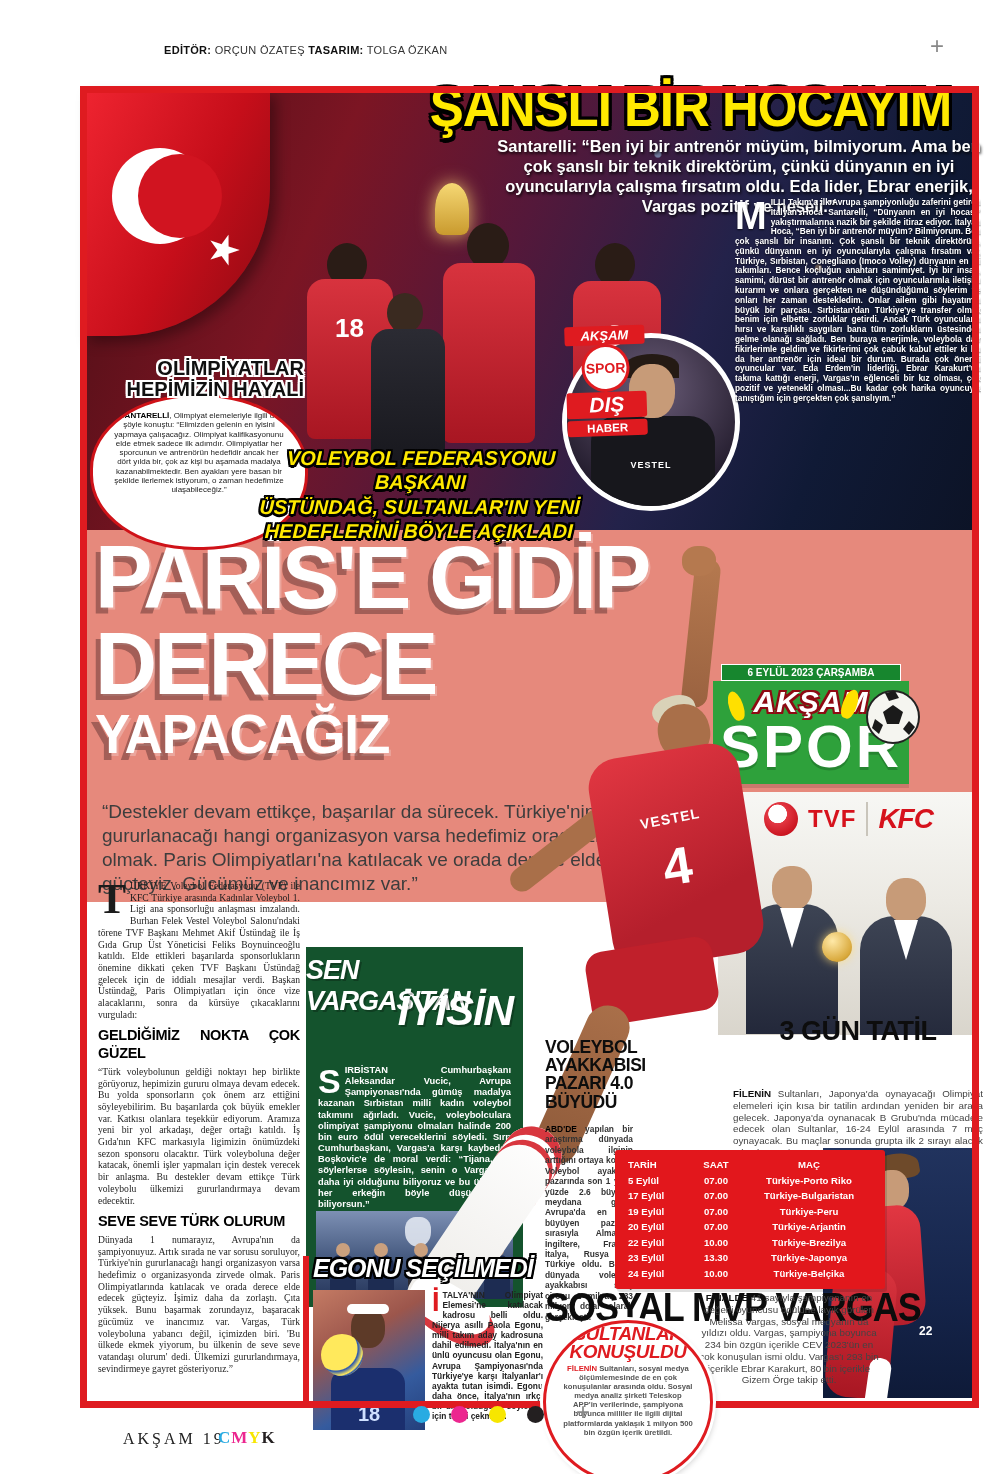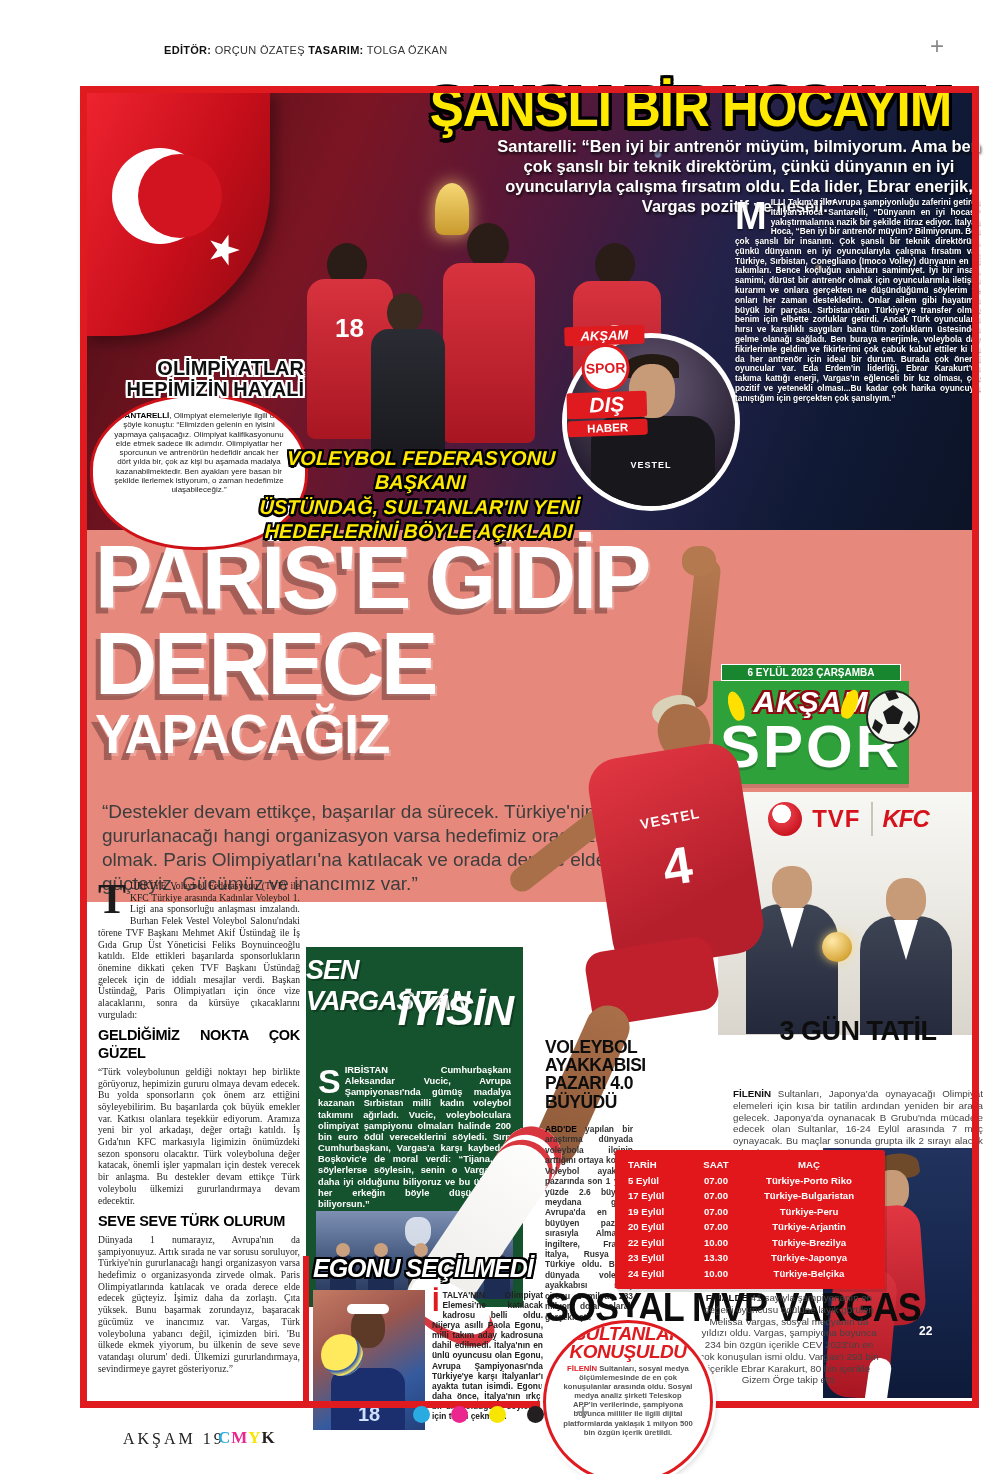--- a/index.html
+++ b/index.html
@@ -85,21 +85,21 @@
   .logo .main{background:#2ea13b;margin-top:0;padding:4px 0 10px 0;position:relative;box-shadow:0 4px 0 rgba(0,0,0,.12);}
   .logo .aks{text-align:center;color:#fff;font-weight:900;font-style:italic;font-size:30px;letter-spacing:1px;text-shadow:2px 2px 0 #8e0a13,-2px -2px 0 #8e0a13,2px -2px 0 #8e0a13,-2px 2px 0 #8e0a13;}
   .logo .spr{text-align:center;color:#fff;font-weight:900;font-size:60px;line-height:.92;letter-spacing:3px;text-shadow:0 3px 0 rgba(0,0,0,.18);}
   .yfig{position:absolute;width:14px;height:30px;background:#ffe000;border-radius:50% 50% 40% 40%;}
   .ball{position:absolute;right:-12px;top:8px;width:56px;height:56px;}
   
   .kfc{left:718px;top:792px;width:261px;height:243px;z-index:2;overflow:hidden;background:linear-gradient(#f7f7f4 0%,#eceae4 45%,#d9d5cc 100%);}
   .kfc .brandbar{position:absolute;left:0;right:0;top:10px;display:flex;justify-content:center;align-items:center;gap:10px;}
   .kfc .tvf{color:#d6121c;font-weight:900;font-size:24px;letter-spacing:1px;}
   .kfc .sep{width:2px;height:34px;background:#c9c5bb;}
-  .kfc .kfclogo{color:#d6121c;font-weight:900;font-size:24px;font-style:italic;letter-spacing:-1px;}
+  .kfc .kfclogo{color:#d6121c;font-weight:900;font-size:28px;font-style:italic;letter-spacing:-1px;}
   .kfc .emb{width:34px;height:34px;border-radius:50%;background:radial-gradient(circle at 40% 35%,#fff 30%,#e23742 32%,#c60e1a 80%);}
   .suit{position:absolute;width:92px;height:130px;background:linear-gradient(#3d4454,#23283a);border-radius:34px 34px 0 0;}
   .suit .shead{position:absolute;left:26px;top:-38px;width:40px;height:44px;border-radius:45%;background:#c79b78;}
   .suit .shirt{position:absolute;left:34px;top:4px;width:24px;height:40px;background:#fff;clip-path:polygon(0 0,100% 0,50% 100%);}
   .gold{position:absolute;width:30px;height:30px;border-radius:50%;background:radial-gradient(circle at 35% 30%,#ffe9a8,#d9a93c 70%,#a97c18);box-shadow:0 0 10px rgba(255,220,120,.8);}
   
   .colL{left:98px;top:880px;width:202px;height:515px;z-index:6;overflow:hidden;font-family:"Liberation Serif",serif;font-size:9.6px;line-height:1.22;color:#1c1c1c;text-align:justify;}
   .colL .dcap{float:left;font-size:42px;line-height:.8;font-weight:700;margin:3px 4px 0 0;}
   .colL h3{font-family:"Liberation Sans",sans-serif;font-size:14.5px;margin:7px 0 3px 0;color:#000;letter-spacing:-.3px;}
   .colL p{margin:0 0 2px 0;text-indent:0;}

